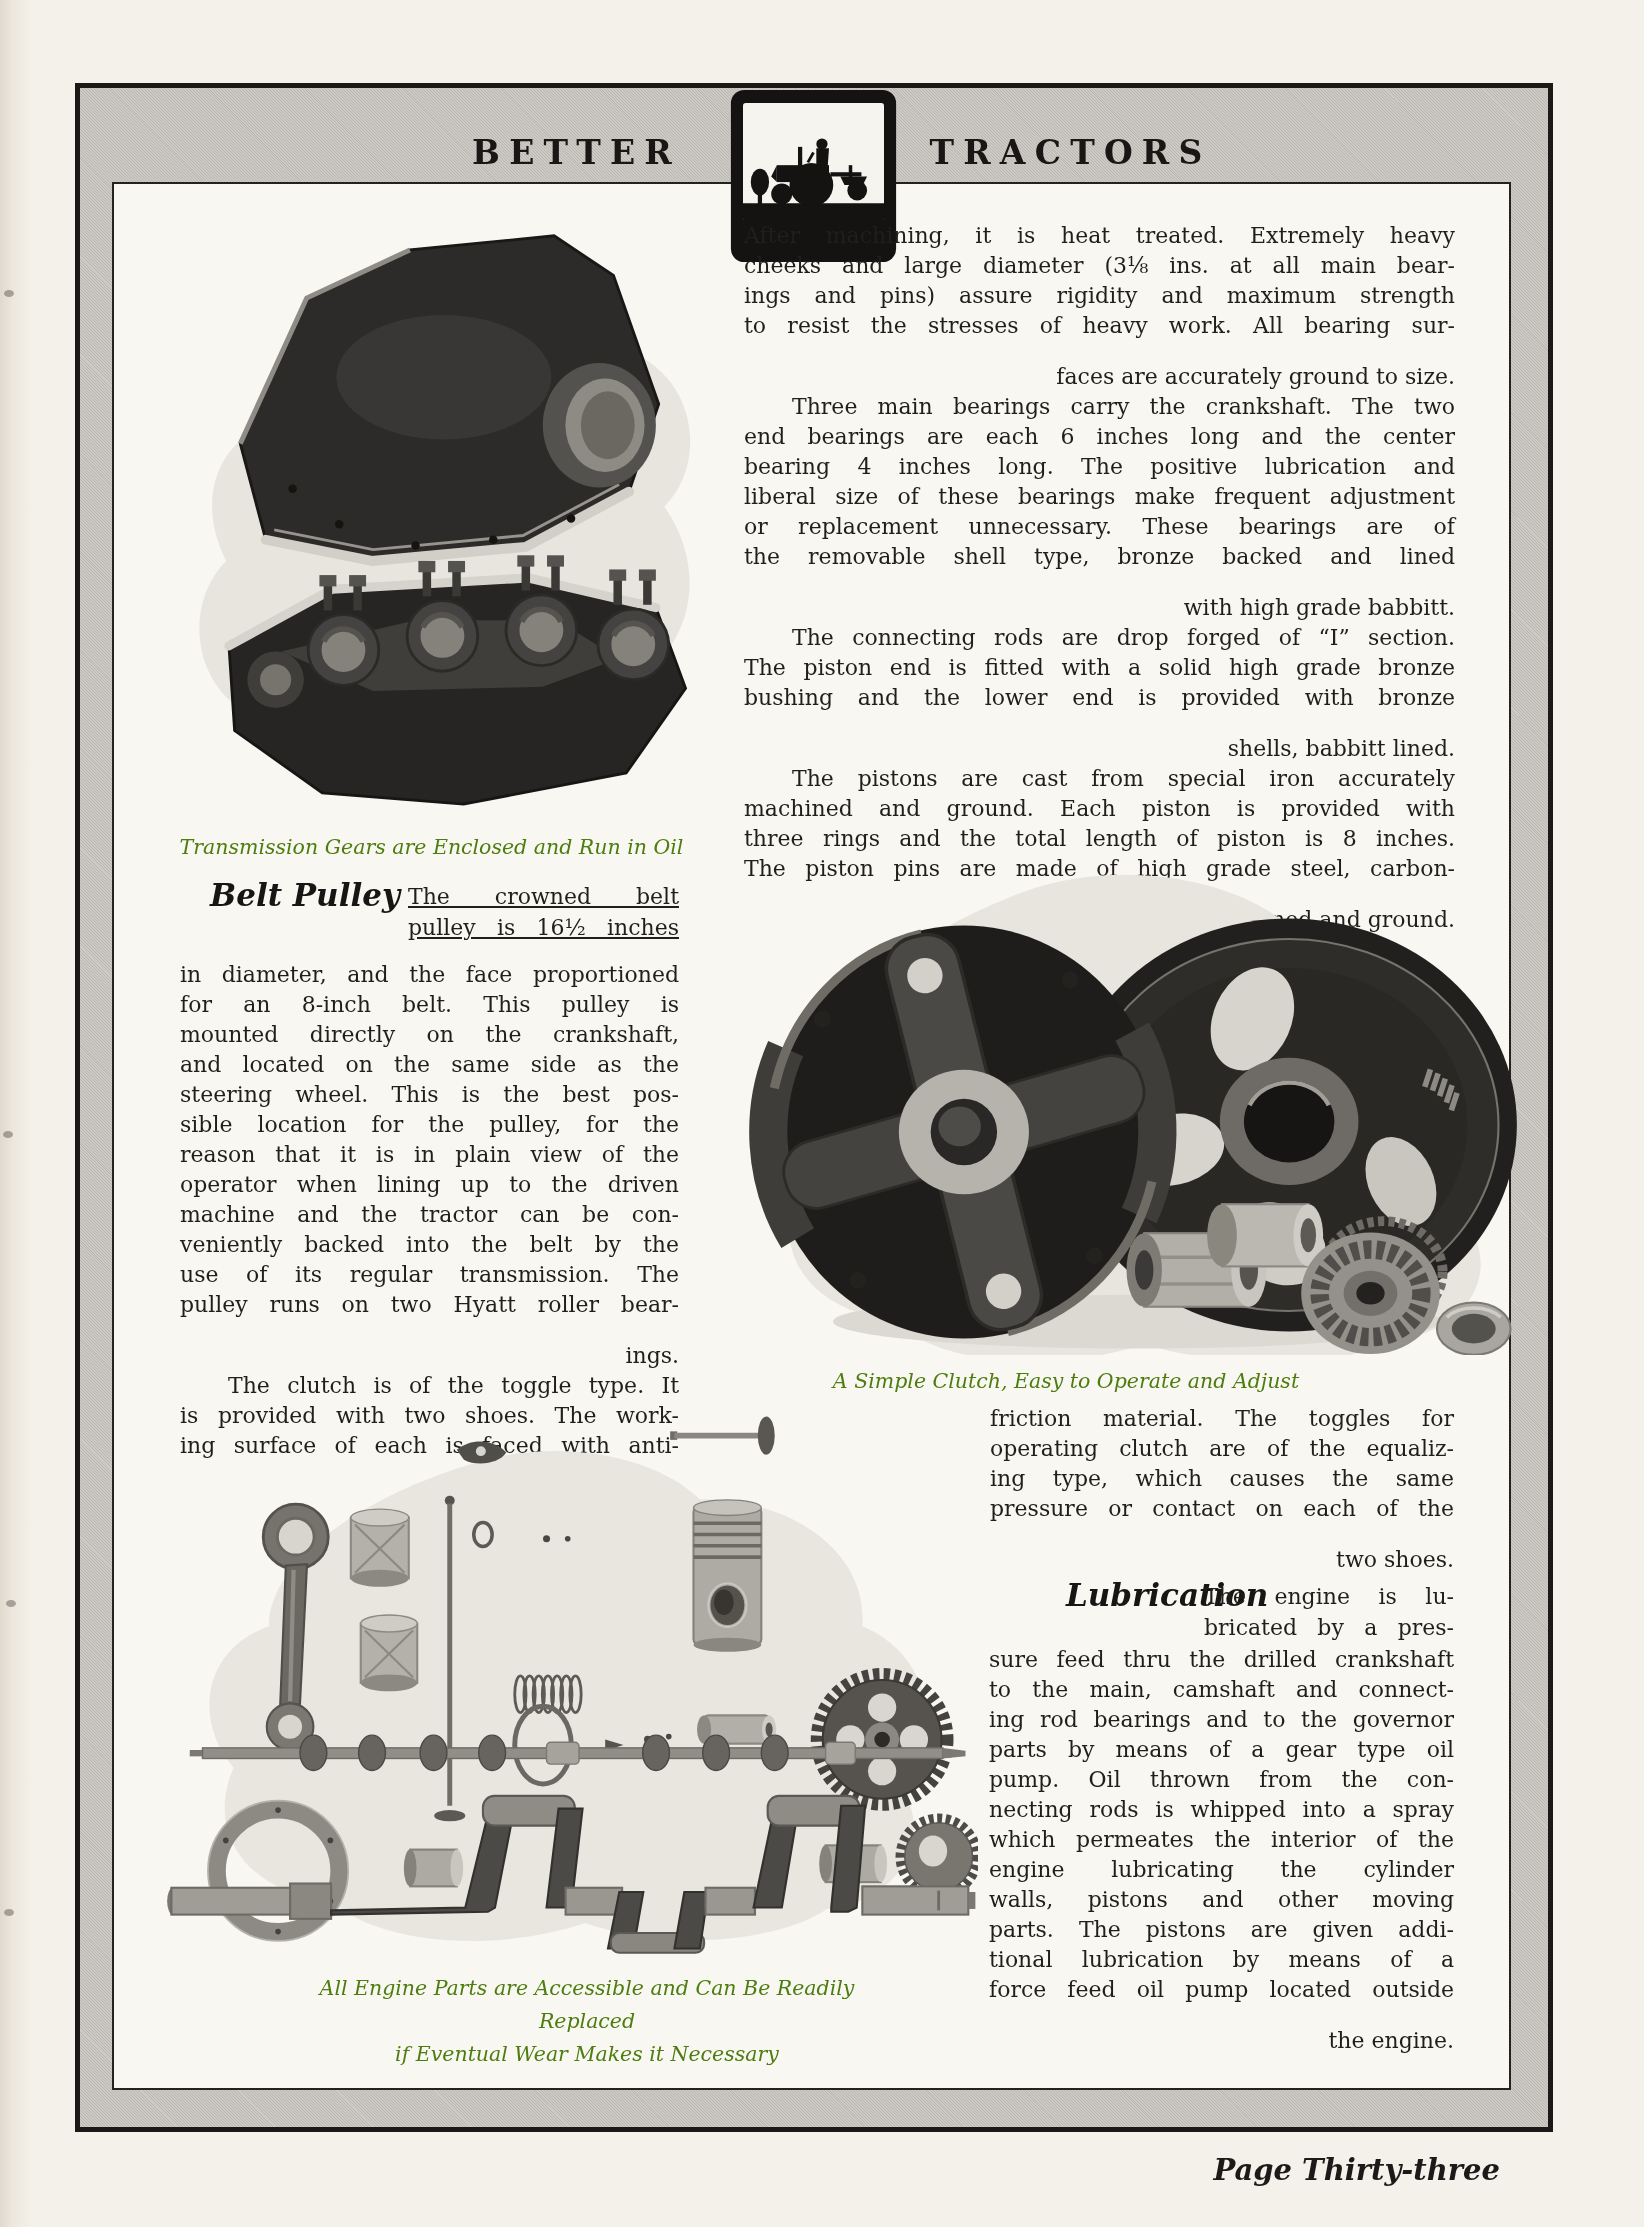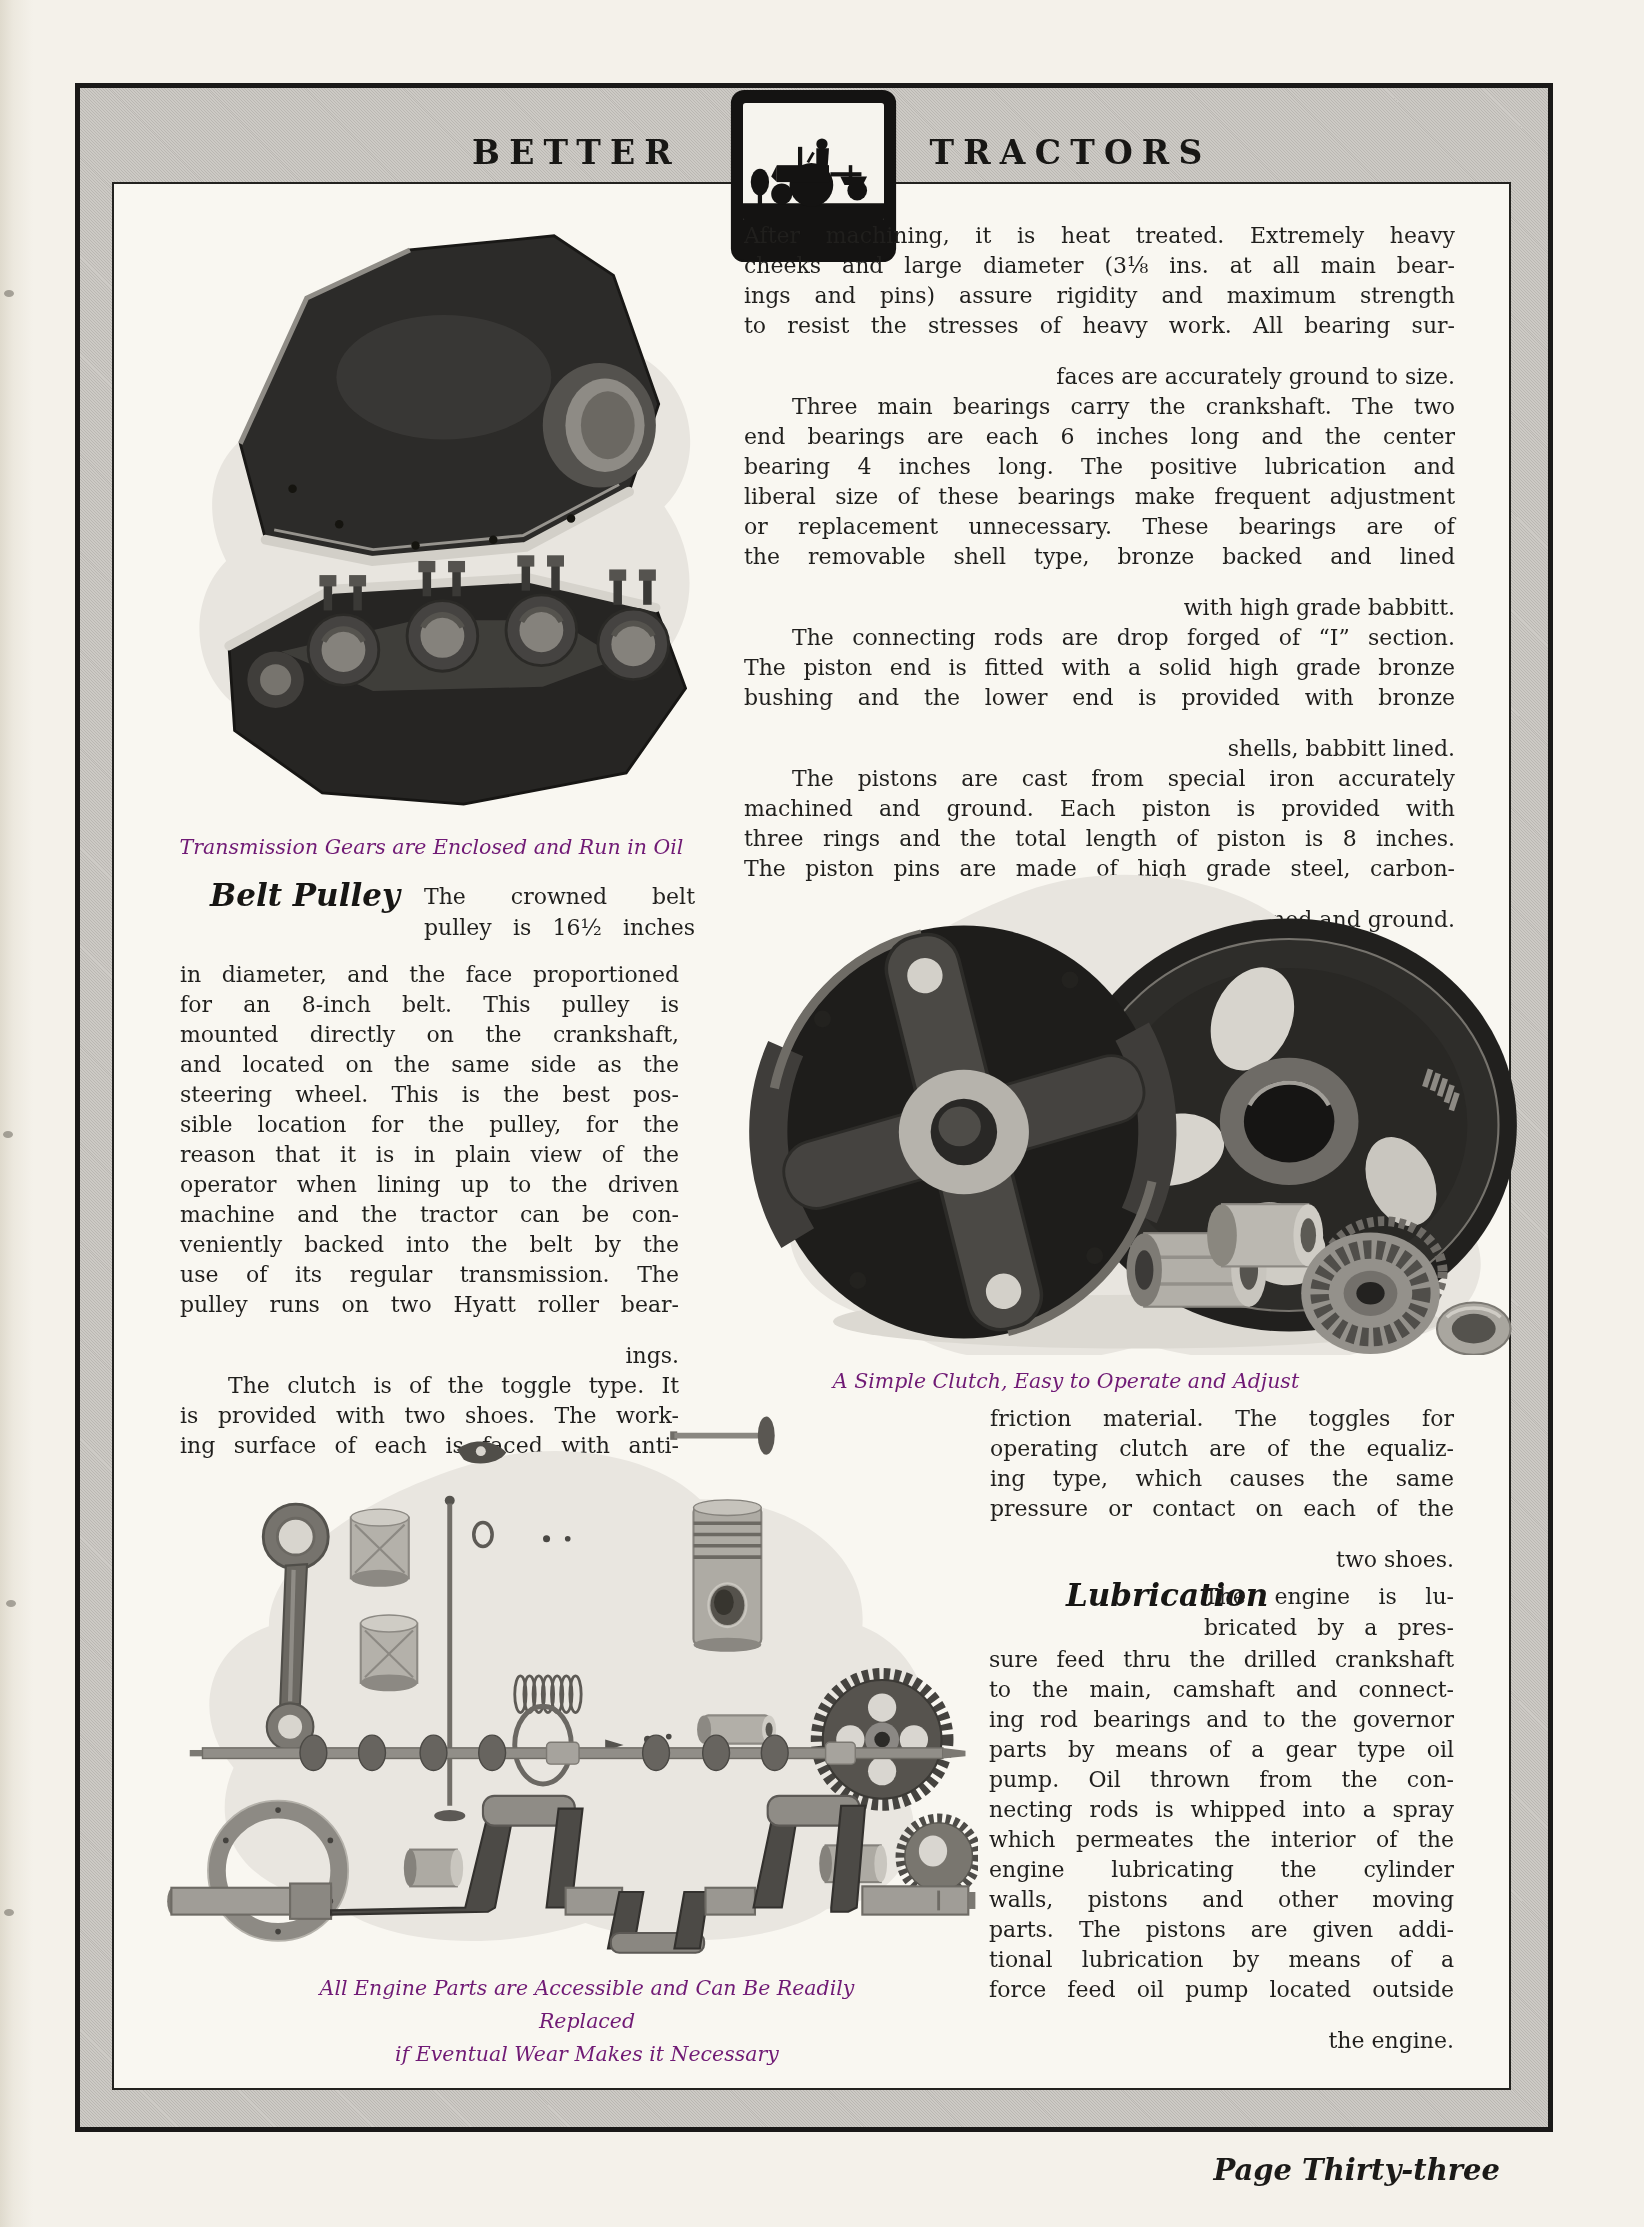--- a/index.html
+++ b/index.html
@@ -32,21 +32,21 @@
     border-radius:11.3px;box-shadow:0 0 0 2.1px #141312;}
   .emblem-panel{position:absolute;left:10px;top:10.6px;right:10px;bottom:40px;
     background:#f6f4ee;border-radius:2.8px;overflow:hidden;}
 
   
   .bt{font-size:22px;line-height:30px;}
   .jl{text-align:justify;text-align-last:justify;}
   .ind{text-indent:48px;}
   .lastline{text-align:right;margin-top:21px;}
   .runin{font-size:22px;line-height:31px;text-align:justify;text-align-last:justify;}
-  .caption{font-style:italic;font-size:20.5px;line-height:31px;text-align:center;color:#701a75;}
+  .caption{font-style:italic;font-size:20.5px;line-height:31px;text-align:center;color:#4d7c0f;}
   .sec-heading{font-size:31px;font-weight:bold;font-style:italic;color:#171614;margin-left:30px;}
   .footer{font-size:29px;font-weight:bold;font-style:italic;text-align:right;color:#1b1a18;}
   svg{display:block;}
 </style>
 </head>
 <body>
 
 <div class="abs scan-edge"></div>
 <div class="abs speck" style="left:4.2px;top:290px;"></div>
 <div class="abs speck" style="left:2.8px;top:1131px;"></div>
@@ -155,21 +155,21 @@
   <div class="lastline">faces are accurately ground to size.</div>
   <div class="jl ind">Three main bearings carry the crankshaft.  The two<br>end bearings are each 6 inches long and the center<br>bearing 4 inches long.  The positive lubrication and<br>liberal size of these bearings make frequent adjustment<br>or replacement unnecessary.  These bearings are of<br>the removable shell type, bronze backed and lined</div>
   <div class="lastline">with high grade babbitt.</div>
   <div class="jl ind">The connecting rods are drop forged of “I” section.<br>The piston end is fitted with a solid high grade bronze<br>bushing and the lower end is provided with bronze</div>
   <div class="lastline">shells, babbitt lined.</div>
   <div class="jl ind">The pistons are cast from special iron accurately<br>machined and ground.  Each piston is provided with<br>three rings and the total length of piston is 8 inches.<br>The piston pins are made of high grade steel, carbon-</div>
   <div class="lastline">ized, hardened and ground.</div>
 </div>
 
 <div class="abs sec-heading" style="left:180px;top:877px;">Belt Pulley</div>
-<div class="abs runin" style="left:424px;top:881px;width:271px;">The crowned belt<br>pulley is 16½ inches</div>
+<div class="abs runin" style="left:408px;top:881px;width:271px;text-decoration:underline;">The crowned belt<br>pulley is 16½ inches</div>
 <div class="abs bt" style="left:180px;top:960px;width:499px;">
   <div class="jl">in diameter, and the face proportioned<br>for an 8-inch belt.  This pulley is<br>mounted directly on the crankshaft,<br>and located on the same side as the<br>steering wheel.  This is the best pos-<br>sible location for the pulley, for the<br>reason that it is in plain view of the<br>operator when lining up to the driven<br>machine and the tractor can be con-<br>veniently backed into the belt by the<br>use of its regular transmission.  The<br>pulley runs on two Hyatt roller bear-</div>
   <div class="lastline">ings.</div>
   <div class="jl ind">The clutch is of the toggle type.  It<br>is provided with two shoes.  The work-<br>ing surface of each is faced with anti-</div>
 </div>
 
 <div class="abs" style="left:727px;top:849px;width:792px;height:506px;">
 <svg viewBox="0 0 1120 715" width="792" height="506">
   <path d="M420,60 C560,10 720,45 790,105 C930,105 1030,195 1015,300 C1100,345 1115,465 1045,525 C1100,605 1040,685 940,695 C850,740 690,730 590,700 C450,745 290,725 235,665 C120,655 60,570 100,480 C40,415 60,315 155,290 C160,185 300,105 420,60 Z" fill="#e8e5df"></path>
   <ellipse cx="580" cy="668" rx="430" ry="38" fill="#dcd9d2"></ellipse>

